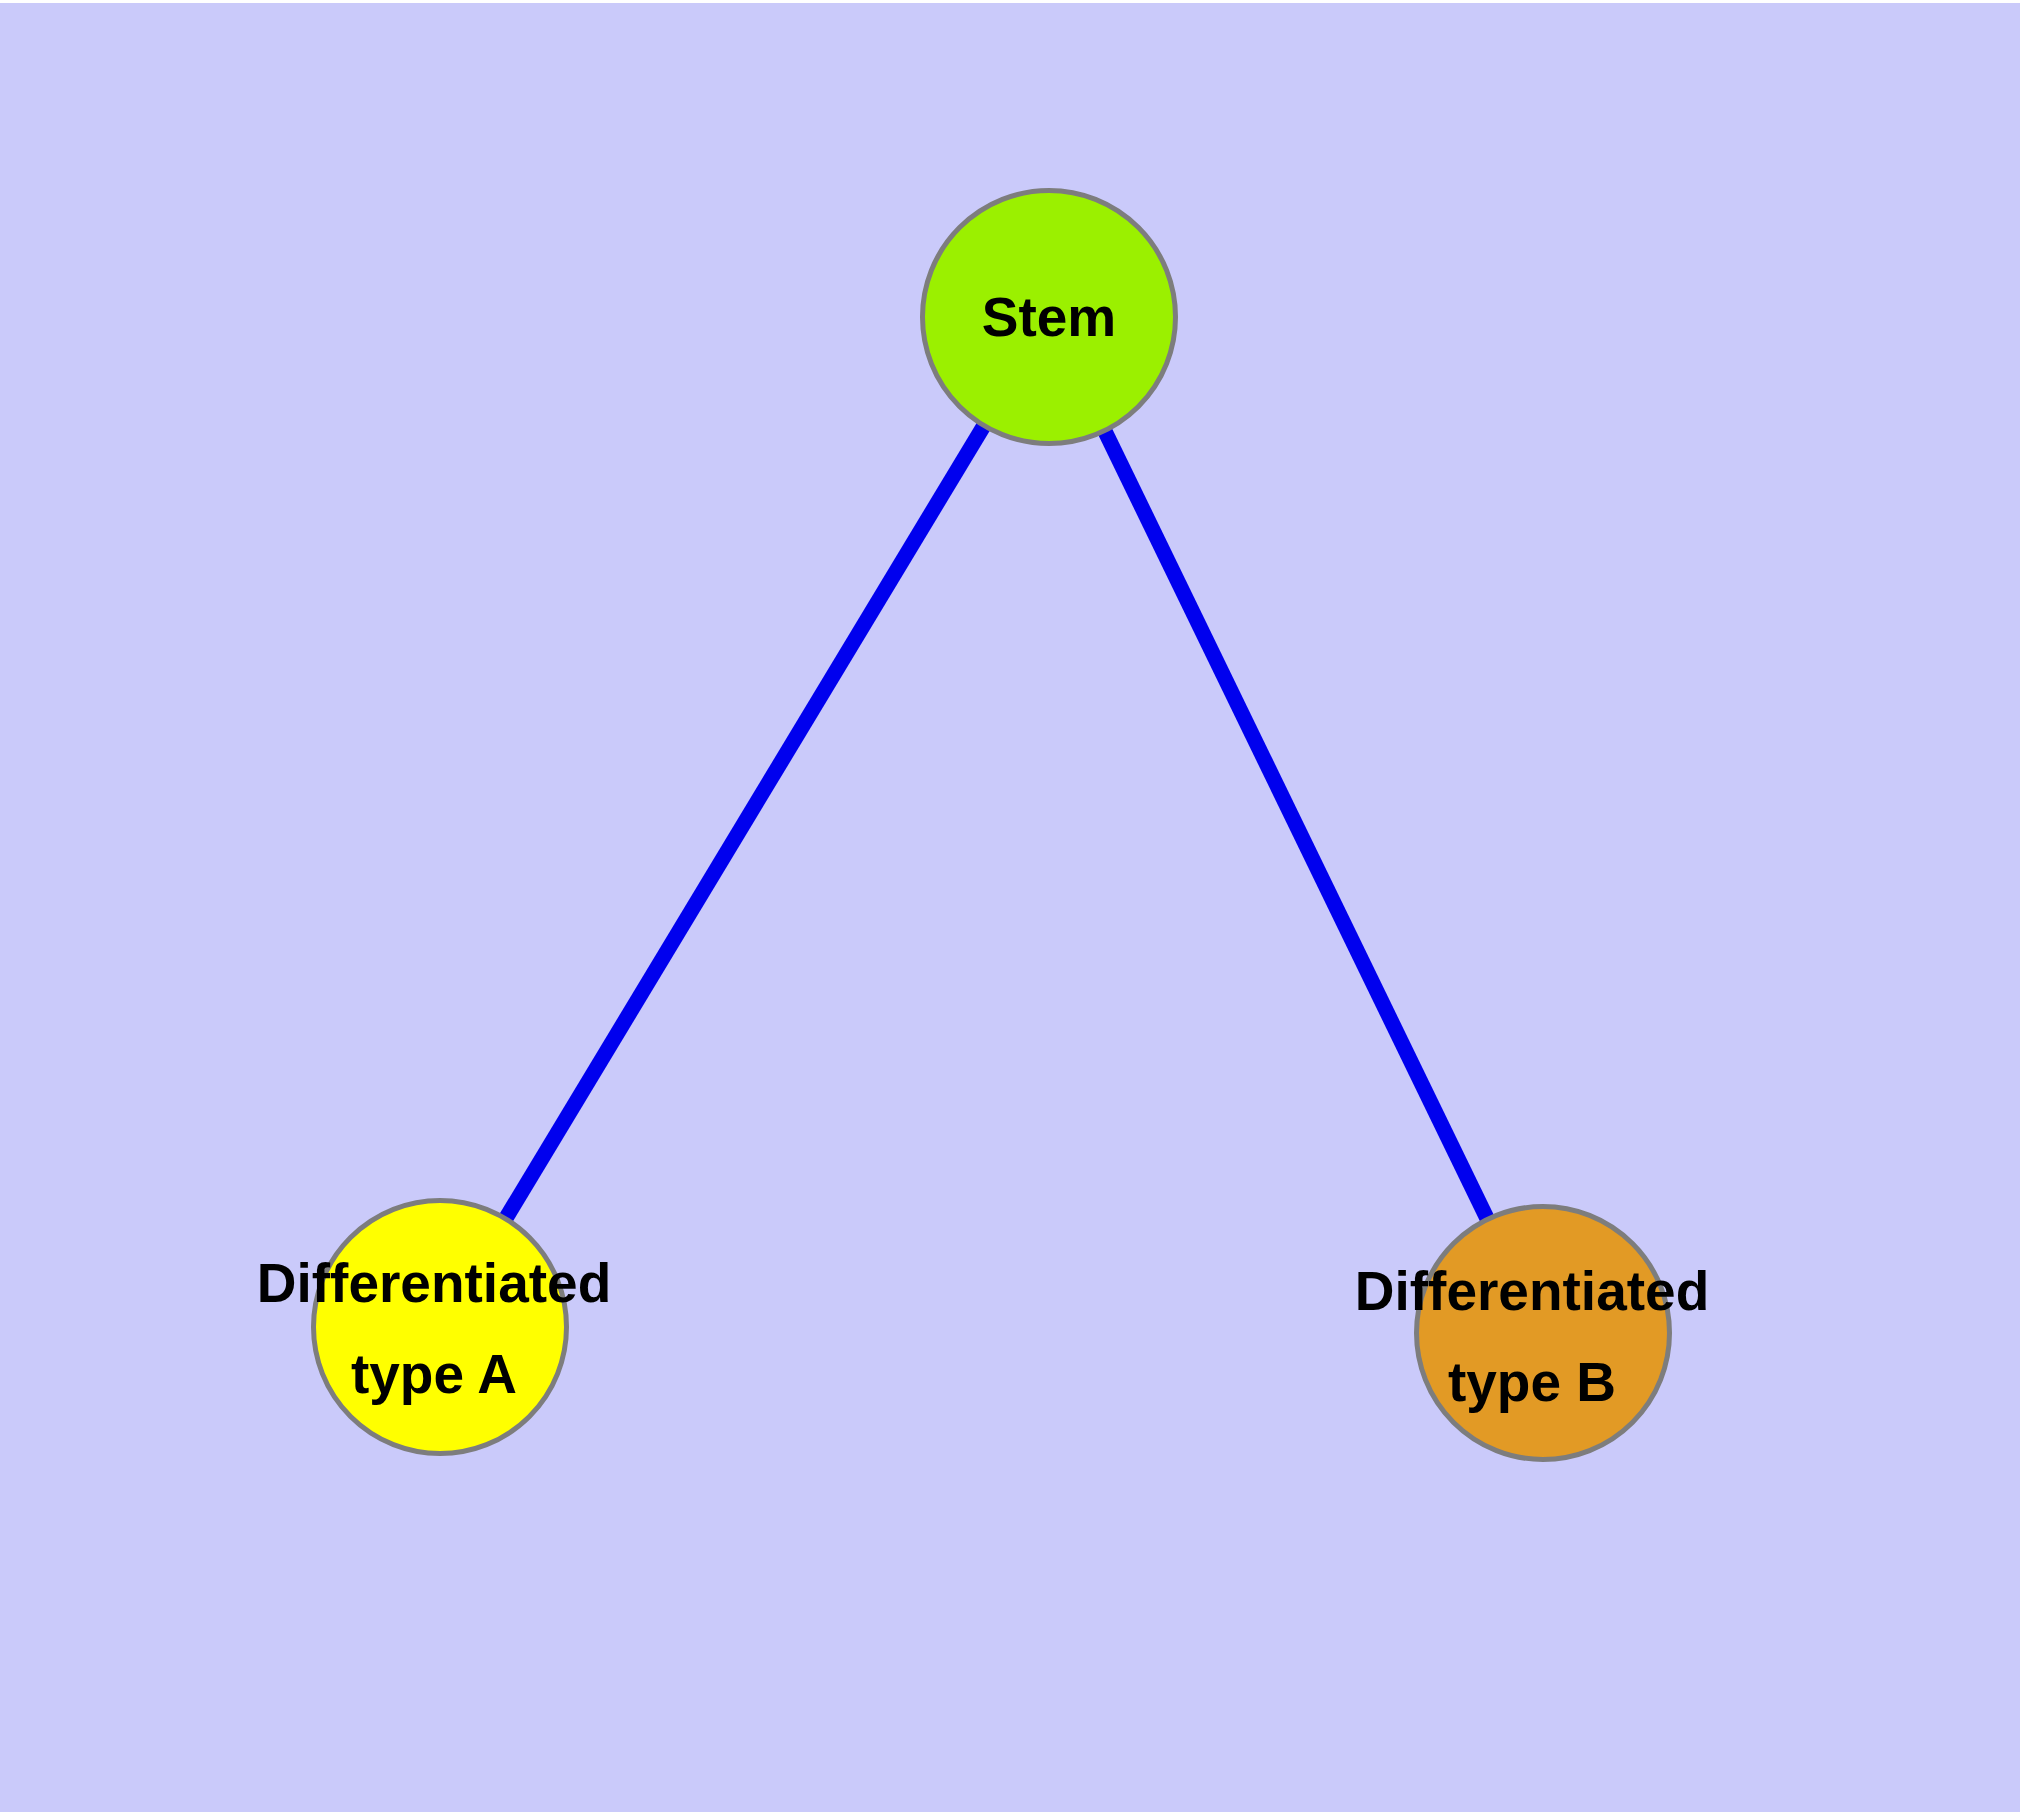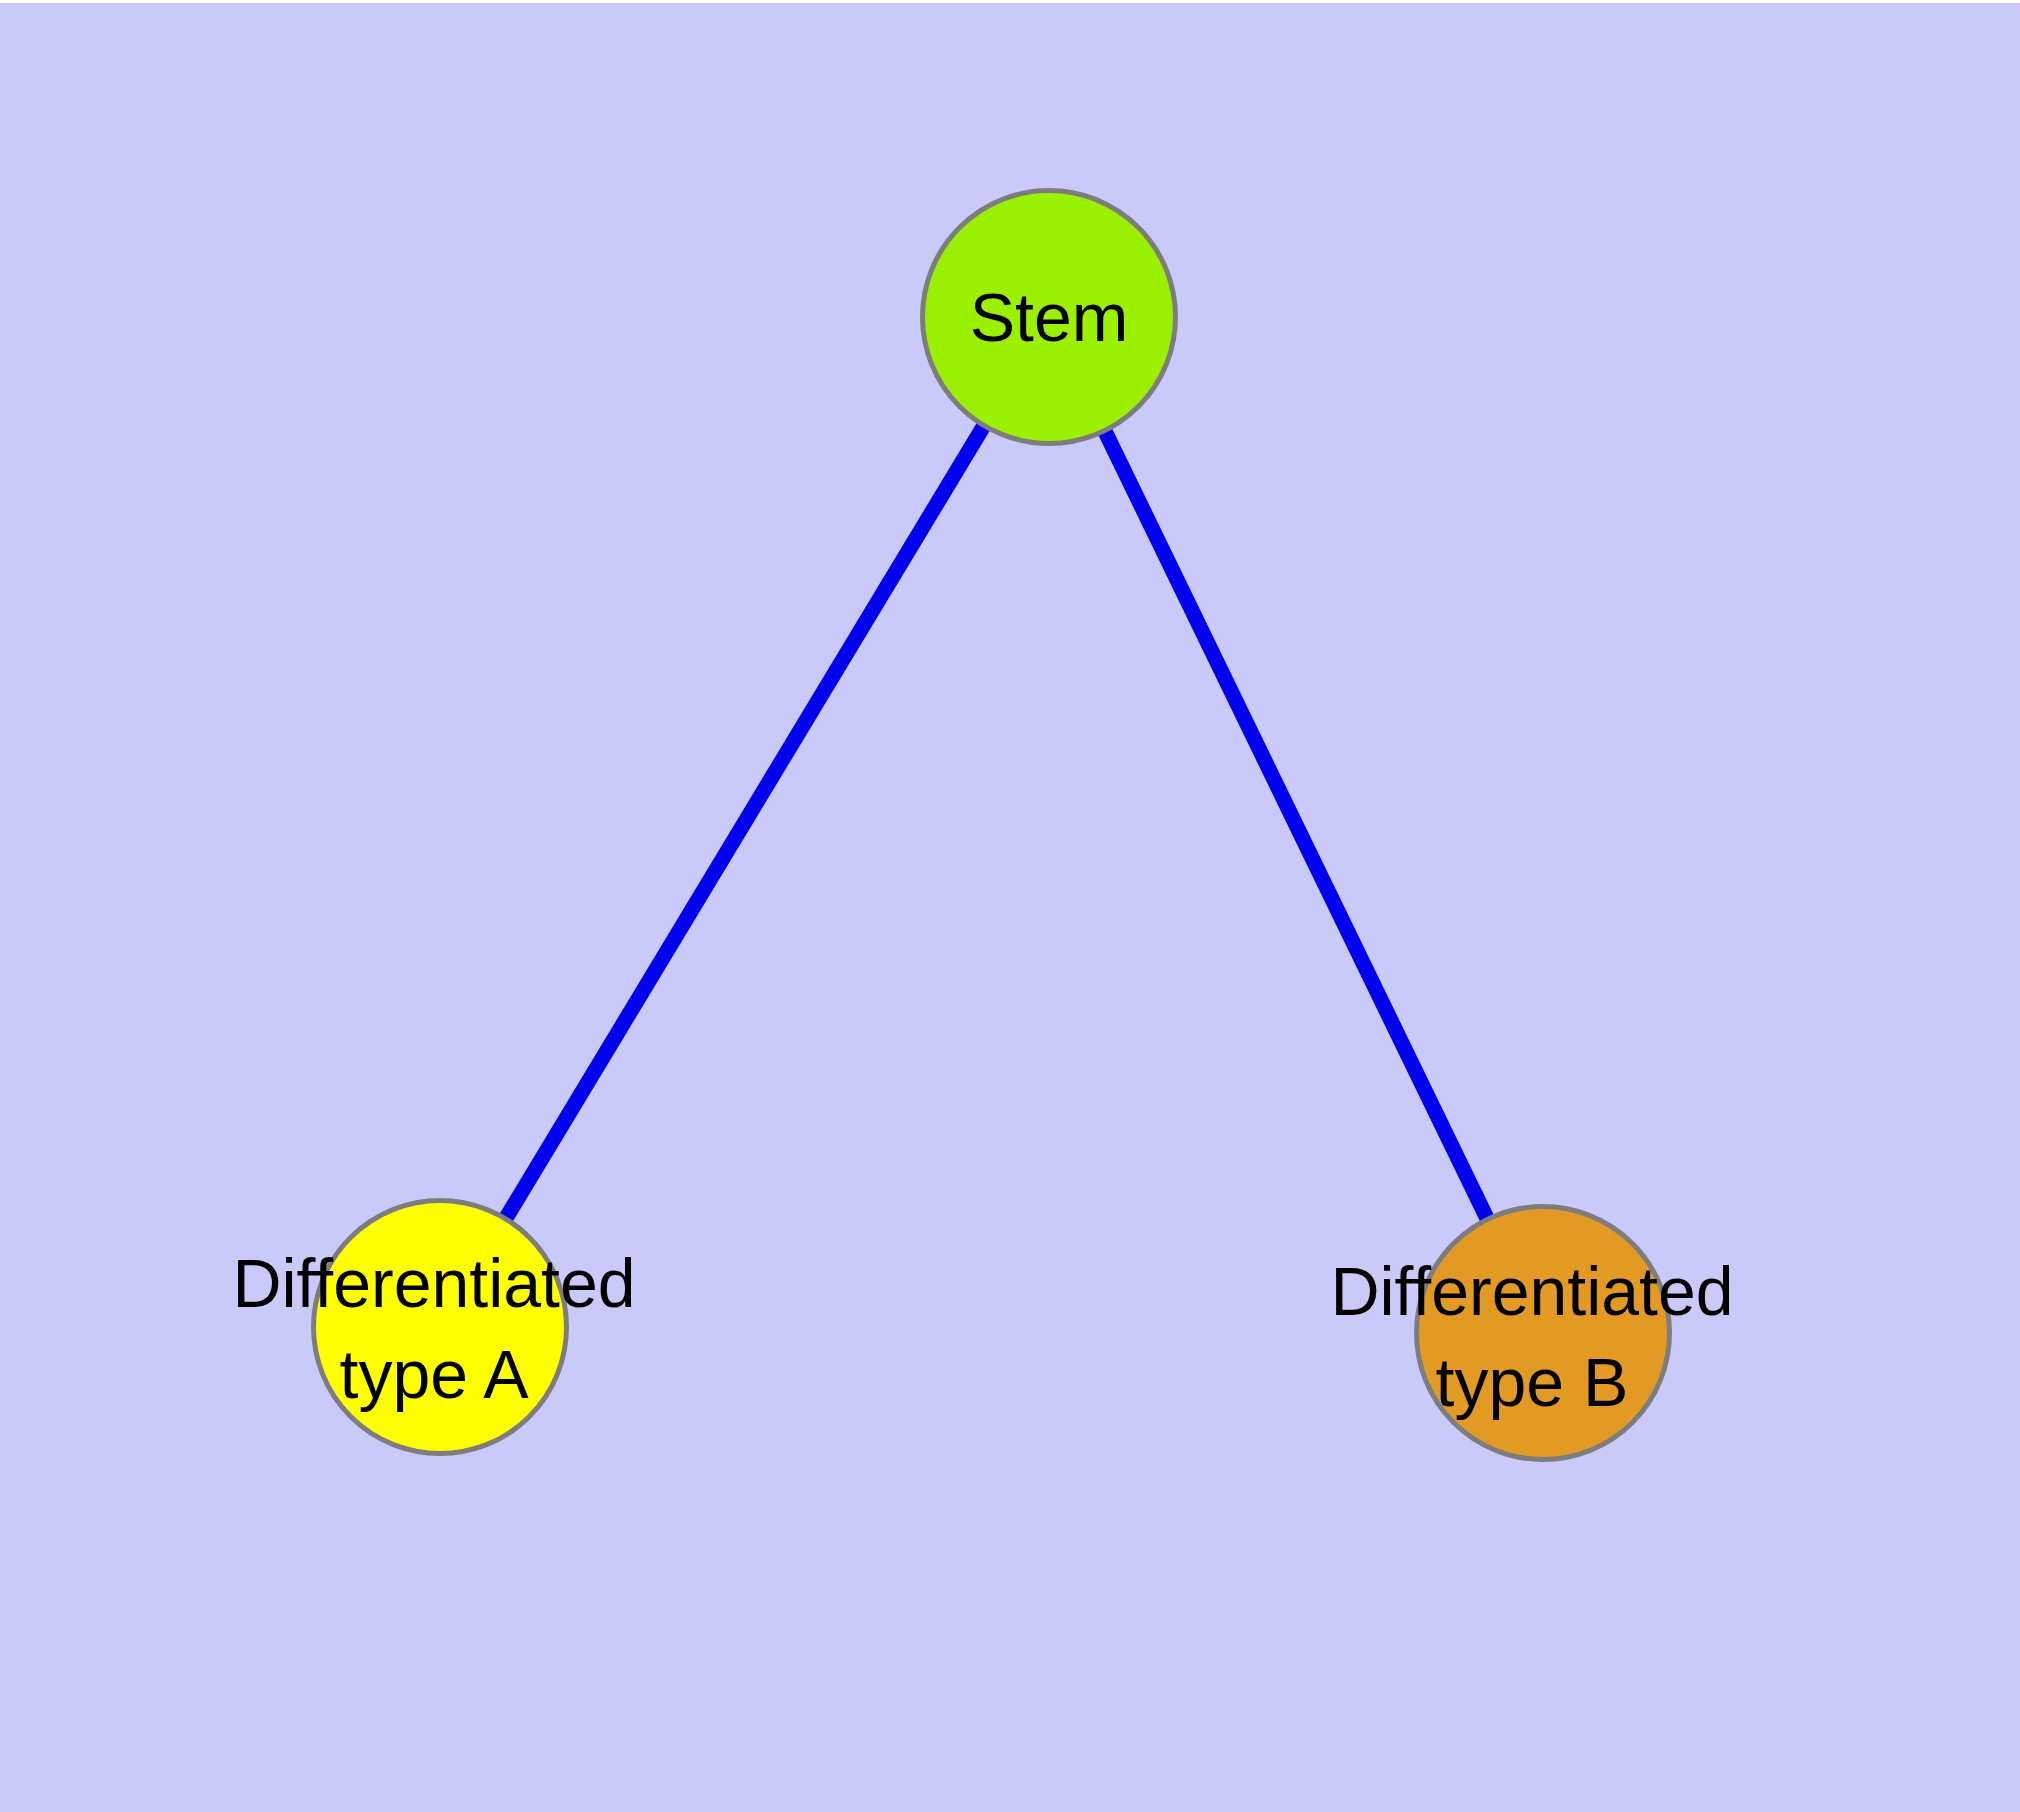--- a/index.html
+++ b/index.html
@@ -50,22 +50,22 @@
     border-radius: 50%;
   }
   .node-stem  { left: 920px; top: 188px; }
   .node-a     { left: 311px;  top: 1198px; }
   .node-b     { left: 1414px; top: 1204px; }
   .node-label {
     position: absolute;
     width: 1017px;
     transform: translate(-50%, -50%);
     text-align: center;
-    font-size: 68px;
-    font-weight: 400;
+    font-size: 55px;
+    font-weight: 700;
     line-height: 91px;
     color: #000000;
     white-space: nowrap;
     pointer-events: none;
   }
   .label-stem { left: 1049px; top: 317px; }
   .label-a    { left: 434px;  top: 1329px; }
   .label-b    { left: 1532px; top: 1337px; }
   .label-line { display: block; }
 </style>

